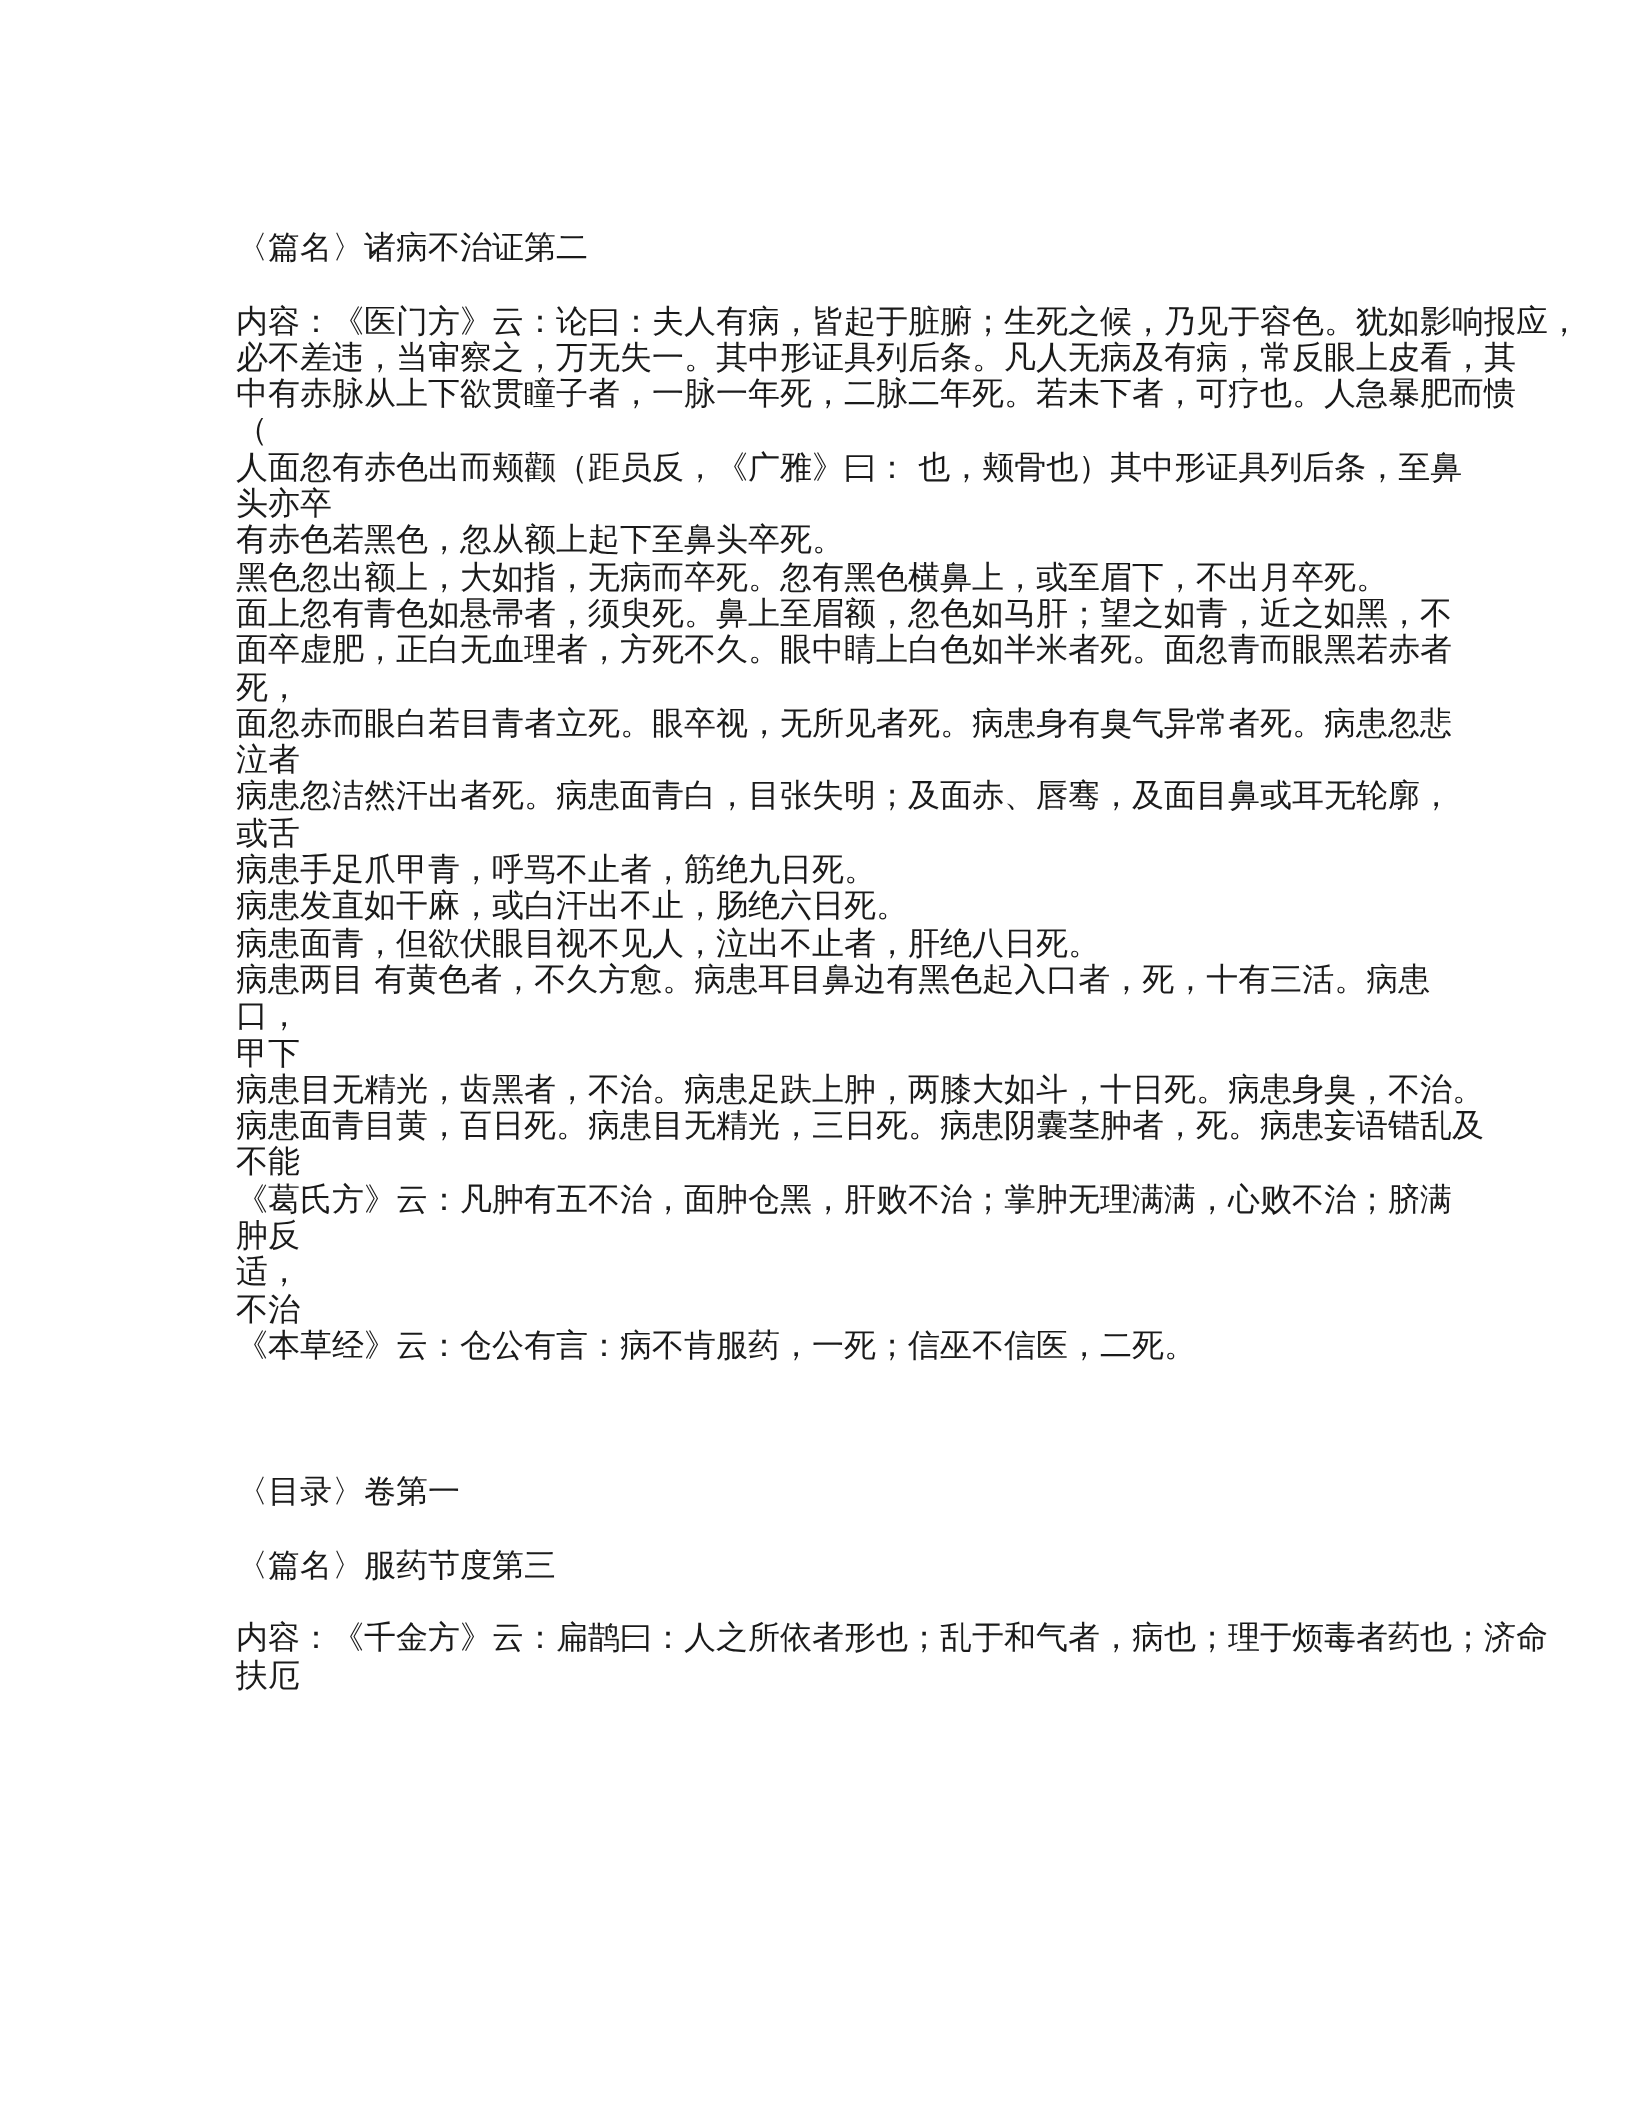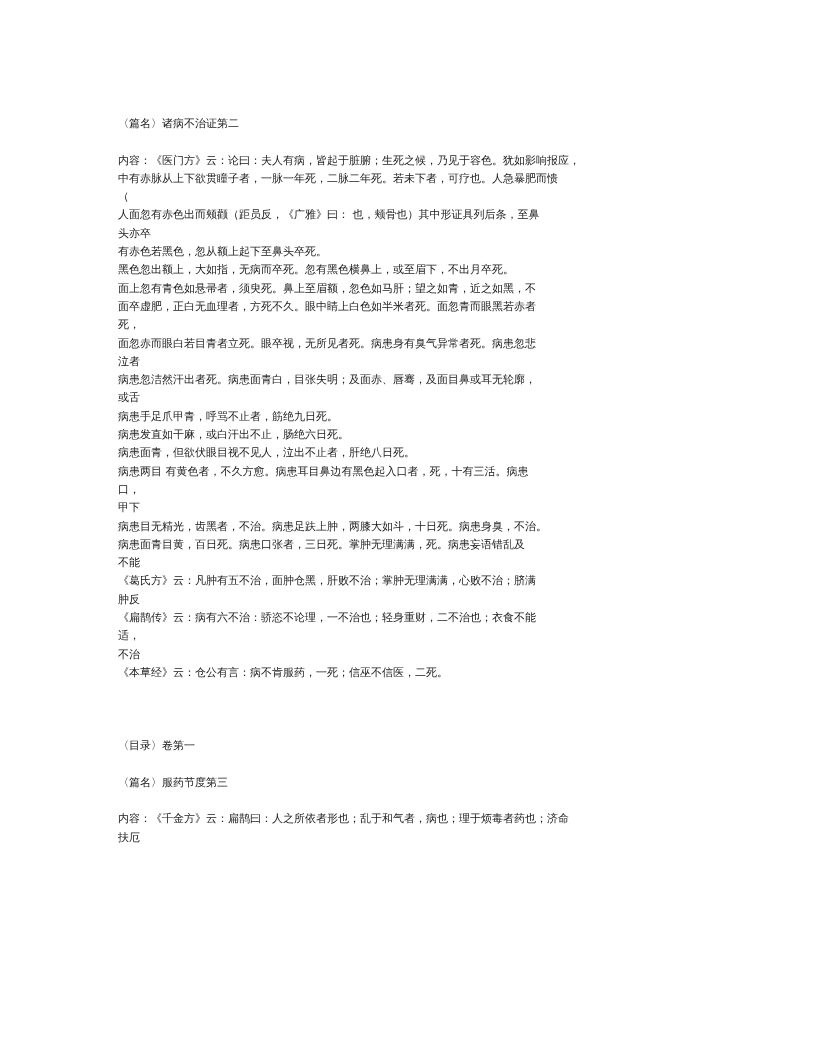--- a/index.html
+++ b/index.html
@@ -1,58 +1,58 @@
 <!DOCTYPE html>
 <html><head>
 <meta charset="utf-8">
 <style>
   html, body { margin: 0; padding: 0; background: #ffffff; }
   body { width: 816px; height: 1056px; position: relative; overflow: hidden; }
   .page {
     position: absolute; left: 118px; top: 115px; width: 580px;
     font-family: "DejaVu Serif", "Liberation Serif", serif;
-    font-size: 11px; line-height: 18.3px; color: #1a1a1a;
+    font-size: 16px; line-height: 18.3px; color: #1a1a1a;
   }
   .line { white-space: nowrap; display: block; min-height: 18.3px; }
   .gap1 { height: 18.3px; }
   .gap-big { height: 55px; }
 </style>
 </head>
 <body>
 
 <div class="page">
   <div class="line">〈篇名〉诸病不治证第二</div>
   <div class="gap1"></div>
   <div id="s1body">
       <div class="line">内容：《医门方》云：论曰：夫人有病，皆起于脏腑；生死之候，乃见于容色。犹如影响报应，</div>
+      <div class="line">必不差违，当审察之，万无失一。其中形证具列后条。凡人无病及有病，常反眼上皮看，其</div>
       <div class="line">中有赤脉从上下欲贯瞳子者，一脉一年死，二脉二年死。若未下者，可疗也。人急暴肥而愦</div>
       <div class="line">（</div>
       <div class="line">人面忽有赤色出而颊颧（距员反，《广雅》曰：  也，颊骨也）其中形证具列后条，至鼻</div>
       <div class="line">头亦卒</div>
       <div class="line">有赤色若黑色，忽从额上起下至鼻头卒死。</div>
       <div class="line">黑色忽出额上，大如指，无病而卒死。忽有黑色横鼻上，或至眉下，不出月卒死。</div>
       <div class="line">面上忽有青色如悬帚者，须臾死。鼻上至眉额，忽色如马肝；望之如青，近之如黑，不</div>
       <div class="line">面卒虚肥，正白无血理者，方死不久。眼中睛上白色如半米者死。面忽青而眼黑若赤者</div>
       <div class="line">死，</div>
       <div class="line">面忽赤而眼白若目青者立死。眼卒视，无所见者死。病患身有臭气异常者死。病患忽悲</div>
       <div class="line">泣者</div>
       <div class="line">病患忽洁然汗出者死。病患面青白，目张失明；及面赤、唇骞，及面目鼻或耳无轮廓，</div>
       <div class="line">或舌</div>
       <div class="line">病患手足爪甲青，呼骂不止者，筋绝九日死。</div>
       <div class="line">病患发直如干麻，或白汗出不止，肠绝六日死。</div>
       <div class="line">病患面青，但欲伏眼目视不见人，泣出不止者，肝绝八日死。</div>
       <div class="line">病患两目  有黄色者，不久方愈。病患耳目鼻边有黑色起入口者，死，十有三活。病患</div>
       <div class="line">口，</div>
       <div class="line">甲下</div>
       <div class="line">病患目无精光，齿黑者，不治。病患足趺上肿，两膝大如斗，十日死。病患身臭，不治。</div>
-      <div class="line">病患面青目黄，百日死。病患口张者，三日死。掌肿无理满满，死。病患妄语错乱及</div>
+      <div class="line">病患面青目黄，百日死。病患目无精光，三日死。病患阴囊茎肿者，死。病患妄语错乱及</div>
       <div class="line">不能</div>
       <div class="line">《葛氏方》云：凡肿有五不治，面肿仓黑，肝败不治；掌肿无理满满，心败不治；脐满</div>
       <div class="line">肿反</div>
-      <div class="line">《扁鹊传》云：病有六不治：骄恣不论理，一不治也；轻身重财，二不治也；衣食不能</div>
       <div class="line">适，</div>
       <div class="line">不治</div>
       <div class="line">《本草经》云：仓公有言：病不肯服药，一死；信巫不信医，二死。</div>
     </div>
   <div class="gap-big"></div>
   <div class="line">〈目录〉卷第一</div>
   <div class="gap1"></div>
   <div class="line">〈篇名〉服药节度第三</div>
   <div class="gap1"></div>
   <div id="s2body">

